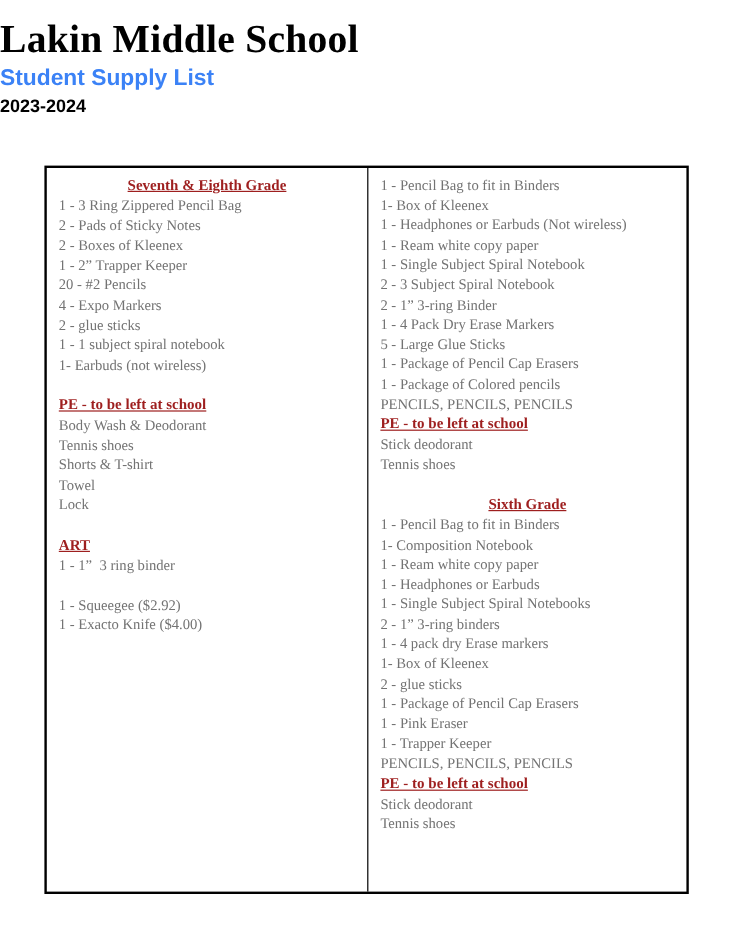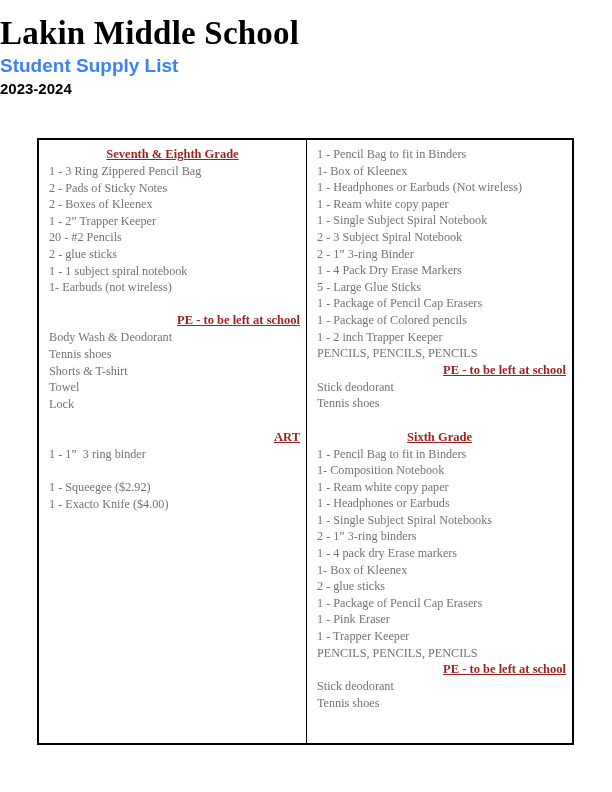--- a/index.html
+++ b/index.html
@@ -88,21 +88,21 @@
     line-height: 17px;
     text-decoration: underline;
     text-underline-offset: 1px;
     margin: 0;
     white-space: pre;
   }
   .sec-heading.center {
     text-align: center;
   }
   .sec-heading.left {
-    text-align: right;
+    text-align: left;
     padding-left: 4px;
   }
 
   .item {
     font-family: "Liberation Serif", serif;
     font-weight: normal;
     font-size: 12.2px;
     line-height: 16.6px;
     color: #737373;
     margin: 0;
@@ -127,20 +127,21 @@
 
   <div class="supply-table">
     <div class="col col-left">
         <div class="section">
           <div class="sec-heading center">Seventh &amp; Eighth Grade</div>
           <div class="item">1 - 3 Ring Zippered Pencil Bag</div>
           <div class="item">2 - Pads of Sticky Notes</div>
           <div class="item">2 - Boxes of Kleenex</div>
           <div class="item">1 - 2” Trapper Keeper</div>
           <div class="item">20 - #2 Pencils</div>
+          <div class="item">4 - Expo Markers</div>
           <div class="item">2 - glue sticks</div>
           <div class="item">1 - 1 subject spiral notebook</div>
           <div class="item">1- Earbuds (not wireless)</div>
         </div>
         <div class="gap"></div>
         <div class="section">
           <div class="sec-heading left">PE - to be left at school</div>
           <div class="item">Body Wash &amp; Deodorant</div>
           <div class="item">Tennis shoes</div>
           <div class="item">Shorts &amp; T-shirt</div>
@@ -164,21 +165,20 @@
           <div class="item">1- Box of Kleenex</div>
           <div class="item">1 - Headphones or Earbuds (Not wireless)</div>
           <div class="item">1 - Ream white copy paper</div>
           <div class="item">1 - Single Subject Spiral Notebook</div>
           <div class="item">2 - 3 Subject Spiral Notebook</div>
           <div class="item">2 - 1” 3-ring Binder</div>
           <div class="item">1 - 4 Pack Dry Erase Markers</div>
           <div class="item">5 - Large Glue Sticks</div>
           <div class="item">1 - Package of Pencil Cap Erasers</div>
           <div class="item">1 - Package of Colored pencils</div>
-          <div class="item">1 - 2 inch Trapper Keeper</div>
           <div class="item">PENCILS, PENCILS, PENCILS</div>
         </div>
         <div class="section">
           <div class="sec-heading left">PE - to be left at school</div>
           <div class="item">Stick deodorant</div>
           <div class="item">Tennis shoes</div>
         </div>
         <div class="gap"></div>
         <div class="section">
           <div class="sec-heading center">Sixth Grade</div>

